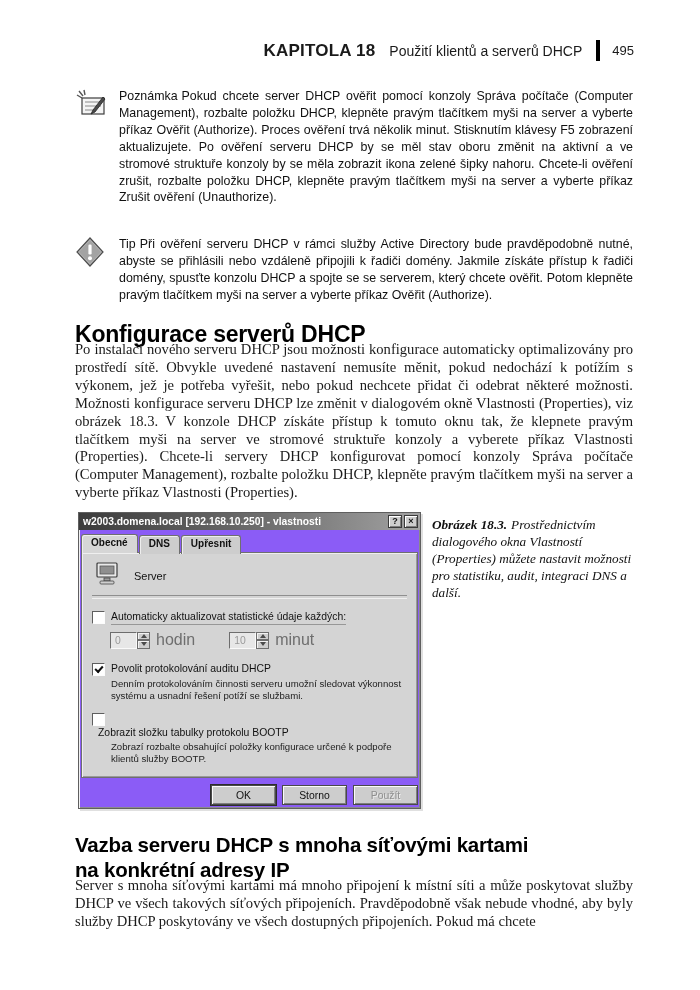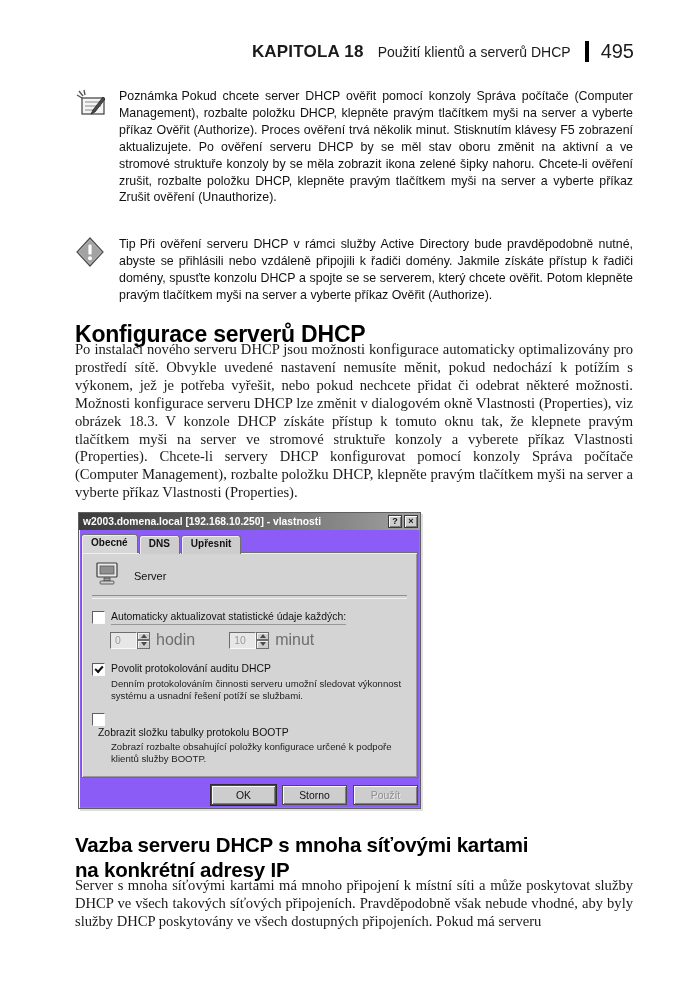--- a/index.html
+++ b/index.html
@@ -5,21 +5,21 @@
   html,body{margin:0;padding:0;background:#e8e8e8;}
   .page{position:relative;width:700px;height:990px;background:#ffffff;overflow:hidden;
         font-family:"Liberation Serif",serif;color:#1a1a1a;}
 
   
   .running-head{position:absolute;top:40px;right:66px;display:flex;align-items:center;
                 font-family:"Liberation Sans",sans-serif;}
   .chapter{font-weight:bold;font-size:17px;letter-spacing:.2px;}
   .chapter-title{font-size:14px;margin-left:14px;}
   .head-bar{display:inline-block;width:4px;height:21px;background:#000;margin:0 12px 0 14px;}
-  .page-num{font-size:20px;}
+  .page-num{font-size:13px;}
 
   
   .callout{position:absolute;left:75px;width:558px;display:flex;}
   .callout .icon{flex:0 0 34px;margin-top:1px;}
   .callout-text{margin:0;font-family:"Liberation Sans",sans-serif;font-size:12.4px;
                 line-height:16.9px;text-align:justify;color:#111;padding-left:10px;}
   .clabel{font-weight:normal;margin-right:4px;}
   .note-pos{top:88px;}
   .tip-pos{top:236px;}
 
@@ -204,20 +204,21 @@
       <div class="desc">Zobrazí rozbalte obsahující položky konfigurace určené k podpoře klientů služby BOOTP.</div>
     </div>
 
     <div class="btn-row">
       <span class="btn default">OK</span>
       <span class="btn">Storno</span>
       <span class="btn disabled">Použít</span>
     </div>
   </div>
 
+  <div class="fig-caption"><span class="flabel">Obrázek 18.3.</span><span>Prostřednictvím dialogového okna Vlastností (Properties) můžete nastavit možnosti pro statistiku, audit, integraci DNS a další.</span></div>
 
   <h1 class="h1 second">
     <div>Vazba serveru DHCP s mnoha síťovými kartami</div>
     <div>na konkrétní adresy IP</div>
   </h1>
-  <p class="bodytext para2">Server s mnoha síťovými kartami má mnoho připojení k místní síti a může poskytovat služby DHCP ve všech takových síťových připojeních. Pravděpodobně však nebude vhodné, aby byly služby DHCP poskytovány ve všech dostupných připojeních. Pokud má serveru</p>
+  <p class="bodytext para2">Server s mnoha síťovými kartami má mnoho připojení k místní síti a může poskytovat služby DHCP ve všech takových síťových připojeních. Pravděpodobně však nebude vhodné, aby byly služby DHCP poskytovány ve všech dostupných připojeních. Pokud má chcete</p>
 
 </div>
 
 </body></html>

